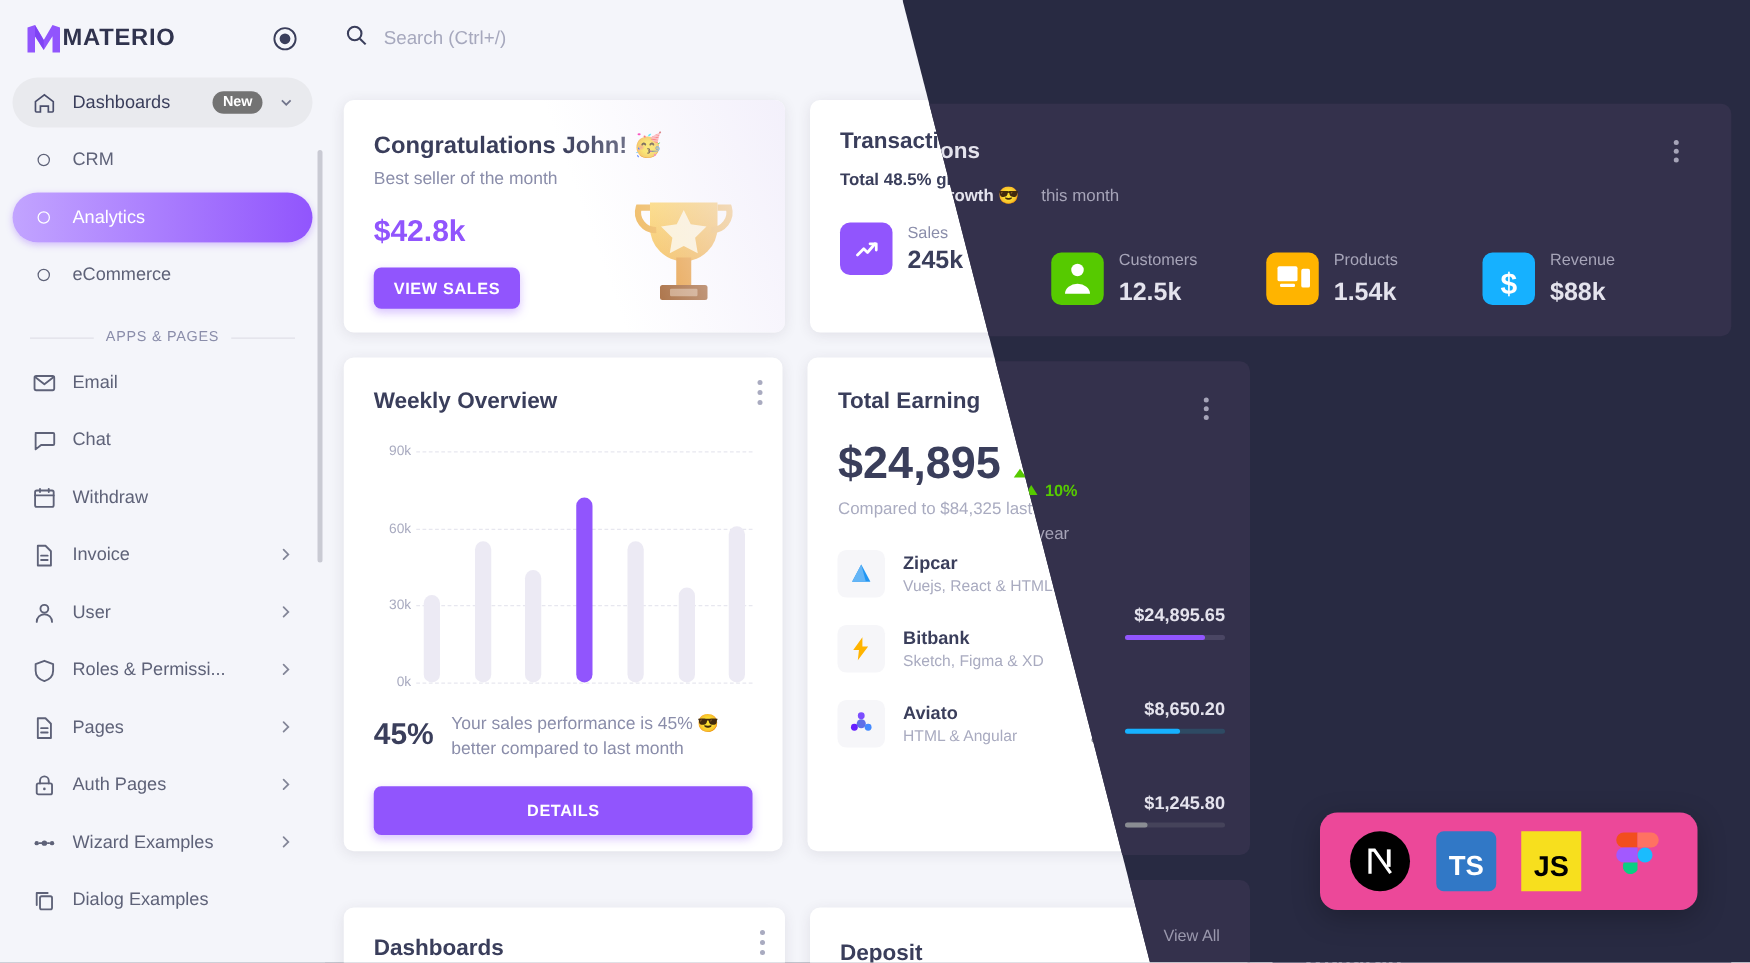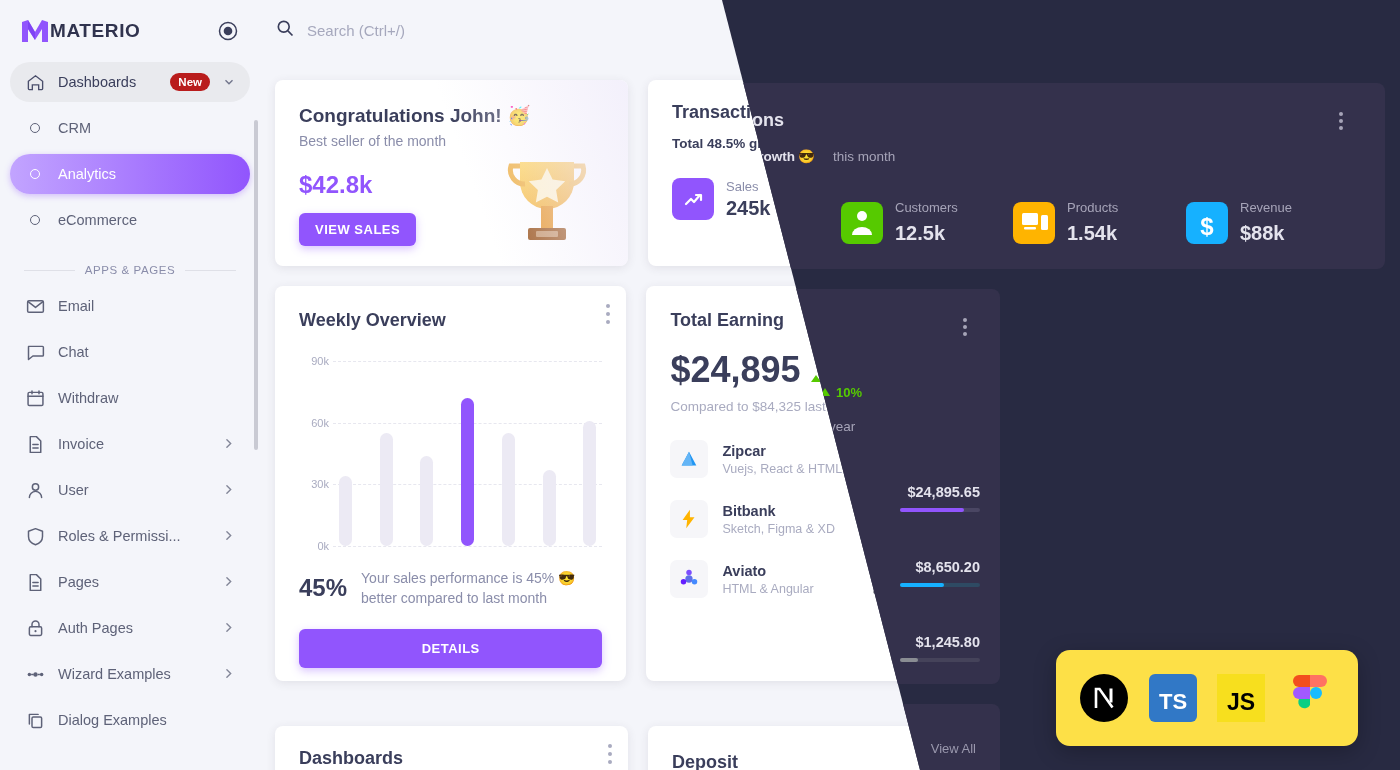--- a/index.html
+++ b/index.html
@@ -28,21 +28,21 @@
     color: #5e6278; font-size: 14.5px; cursor: pointer;
   }
   .nav-item.group { background: #e9eaee; color: #3a3e5b; }
   .nav-item.active {
     background: linear-gradient(270deg, #9155fd 0%, #c2a4ff 100%);
     color: #fff; box-shadow: 0 2px 6px rgba(145,85,253,.35);
   }
   .nav-ico { width: 22px; height: 22px; flex: 0 0 22px; display:flex; align-items:center; justify-content:center; }
   .nav-label { flex: 1; white-space: nowrap; overflow: hidden; text-overflow: ellipsis; }
   .badge-new {
-    background: #b91c1c; color: #fff; font-size: 11.5px; font-weight: bold;
+    background: #737373; color: #fff; font-size: 11.5px; font-weight: bold;
     border-radius: 10px; padding: 2px 8px; line-height: 1.3;
   }
   .chev { width: 14px; height: 14px; opacity: .75; }
   .dot-ico { width: 10px; height: 10px; border: 1.6px solid currentColor; border-radius: 50%; }
   .sec-head {
     display: flex; align-items: center; gap: 10px;
     font-size: 11.5px; letter-spacing: .6px; color: #8a8daa;
     padding: 18px 14px 10px 14px;
   }
   .sec-head .line { flex: 1; height: 1px; background: #dfe0e7; }
@@ -150,22 +150,22 @@
   .dark-overlay {
     position: absolute; inset: 0; z-index: 50; pointer-events: none;
     background: #282a42;
     clip-path: polygon(722px 0, 1400px 0, 1400px 770px, 920px 770px);
     mix-blend-mode: normal;
   }
   .dark-content { position: absolute; inset: 0; z-index: 51; pointer-events: none; }
 
   
   .tech-card {
-    position: absolute; left: 1056px; top: 650px; width: 302px; height: 96px;
-    background: #fde047; border-radius: 14px; z-index: 60;
+    position: absolute; left: 1056px; top: 650px; width: 302px; height: 78px;
+    background: #ec4899; border-radius: 14px; z-index: 60;
     display: flex; align-items: center; justify-content: space-around; padding: 0 14px;
     box-shadow: 0 6px 22px rgba(0,0,0,.25);
   }
   .tech-logo { width: 50px; height: 50px; display:flex; align-items:center; justify-content:center; }
 </style>
 </head>
 <body>
 
 <div id="root">
 

